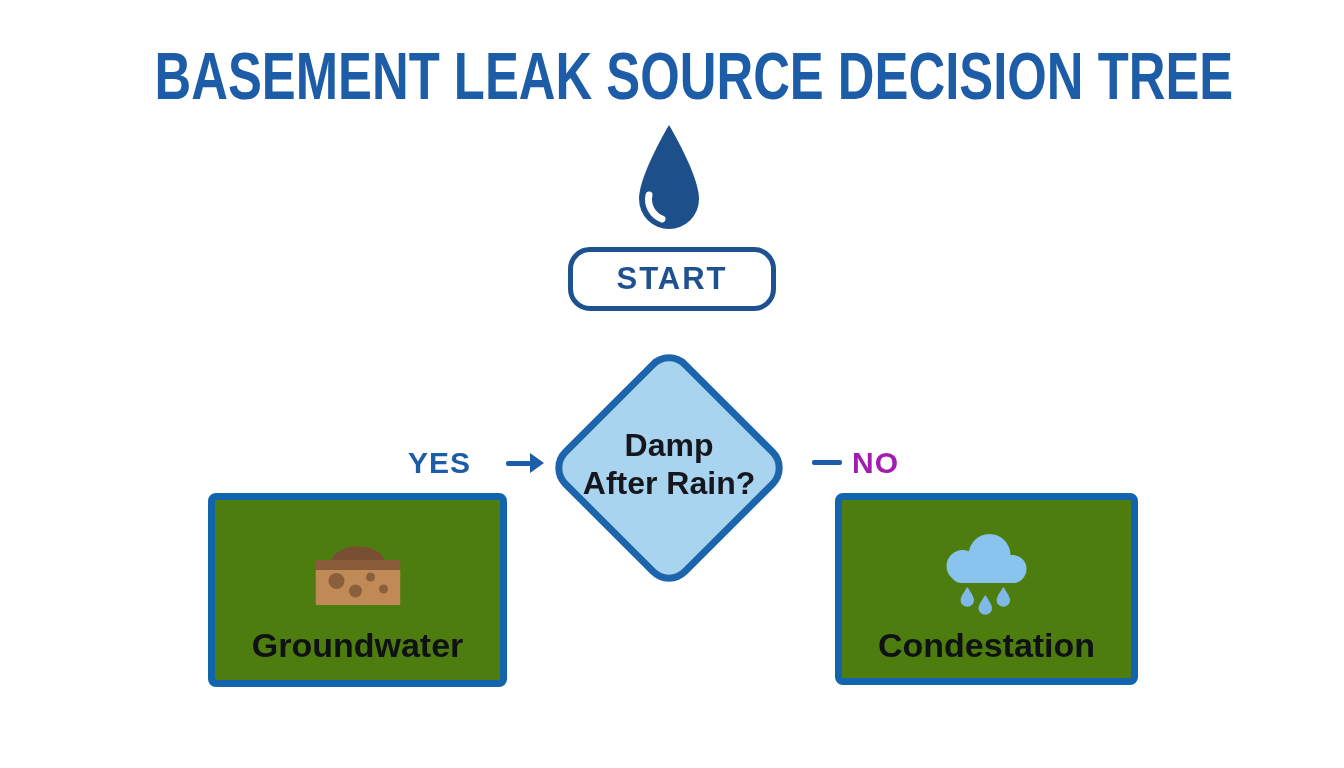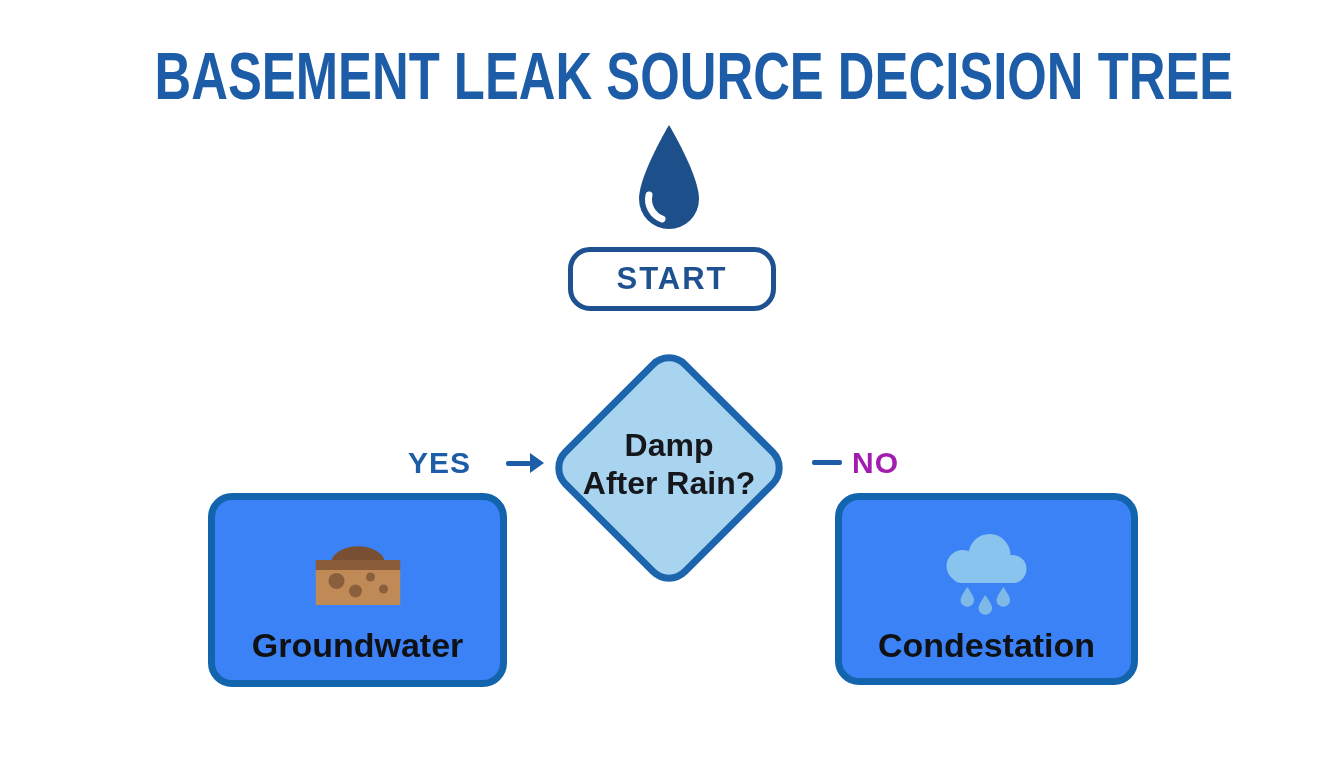--- a/index.html
+++ b/index.html
@@ -134,23 +134,23 @@
     font-weight: bold;
     color: #a21caf;
     letter-spacing: 1px;
   }
 
   
   .outcome {
     position: absolute;
     top: 493px;
     height: 194px;
-    background: #3b82f6;
+    background: #4d7c0f;
     border: 7px solid #1264ad;
-    border-radius: 24px;
+    border-radius: 8px;
   }
   .outcome.left  { left: 208px; width: 299px; }
   .outcome.right { left: 835px; width: 303px; height: 192px; }
   .outcome-icon {
     position: absolute;
     left: 50%;
     transform: translateX(-50%);
   }
   .soil-icon  { top: 44px; width: 85px; height: 61px; }
   .cloud-icon { top: 33px; width: 85px; height: 82px; }

